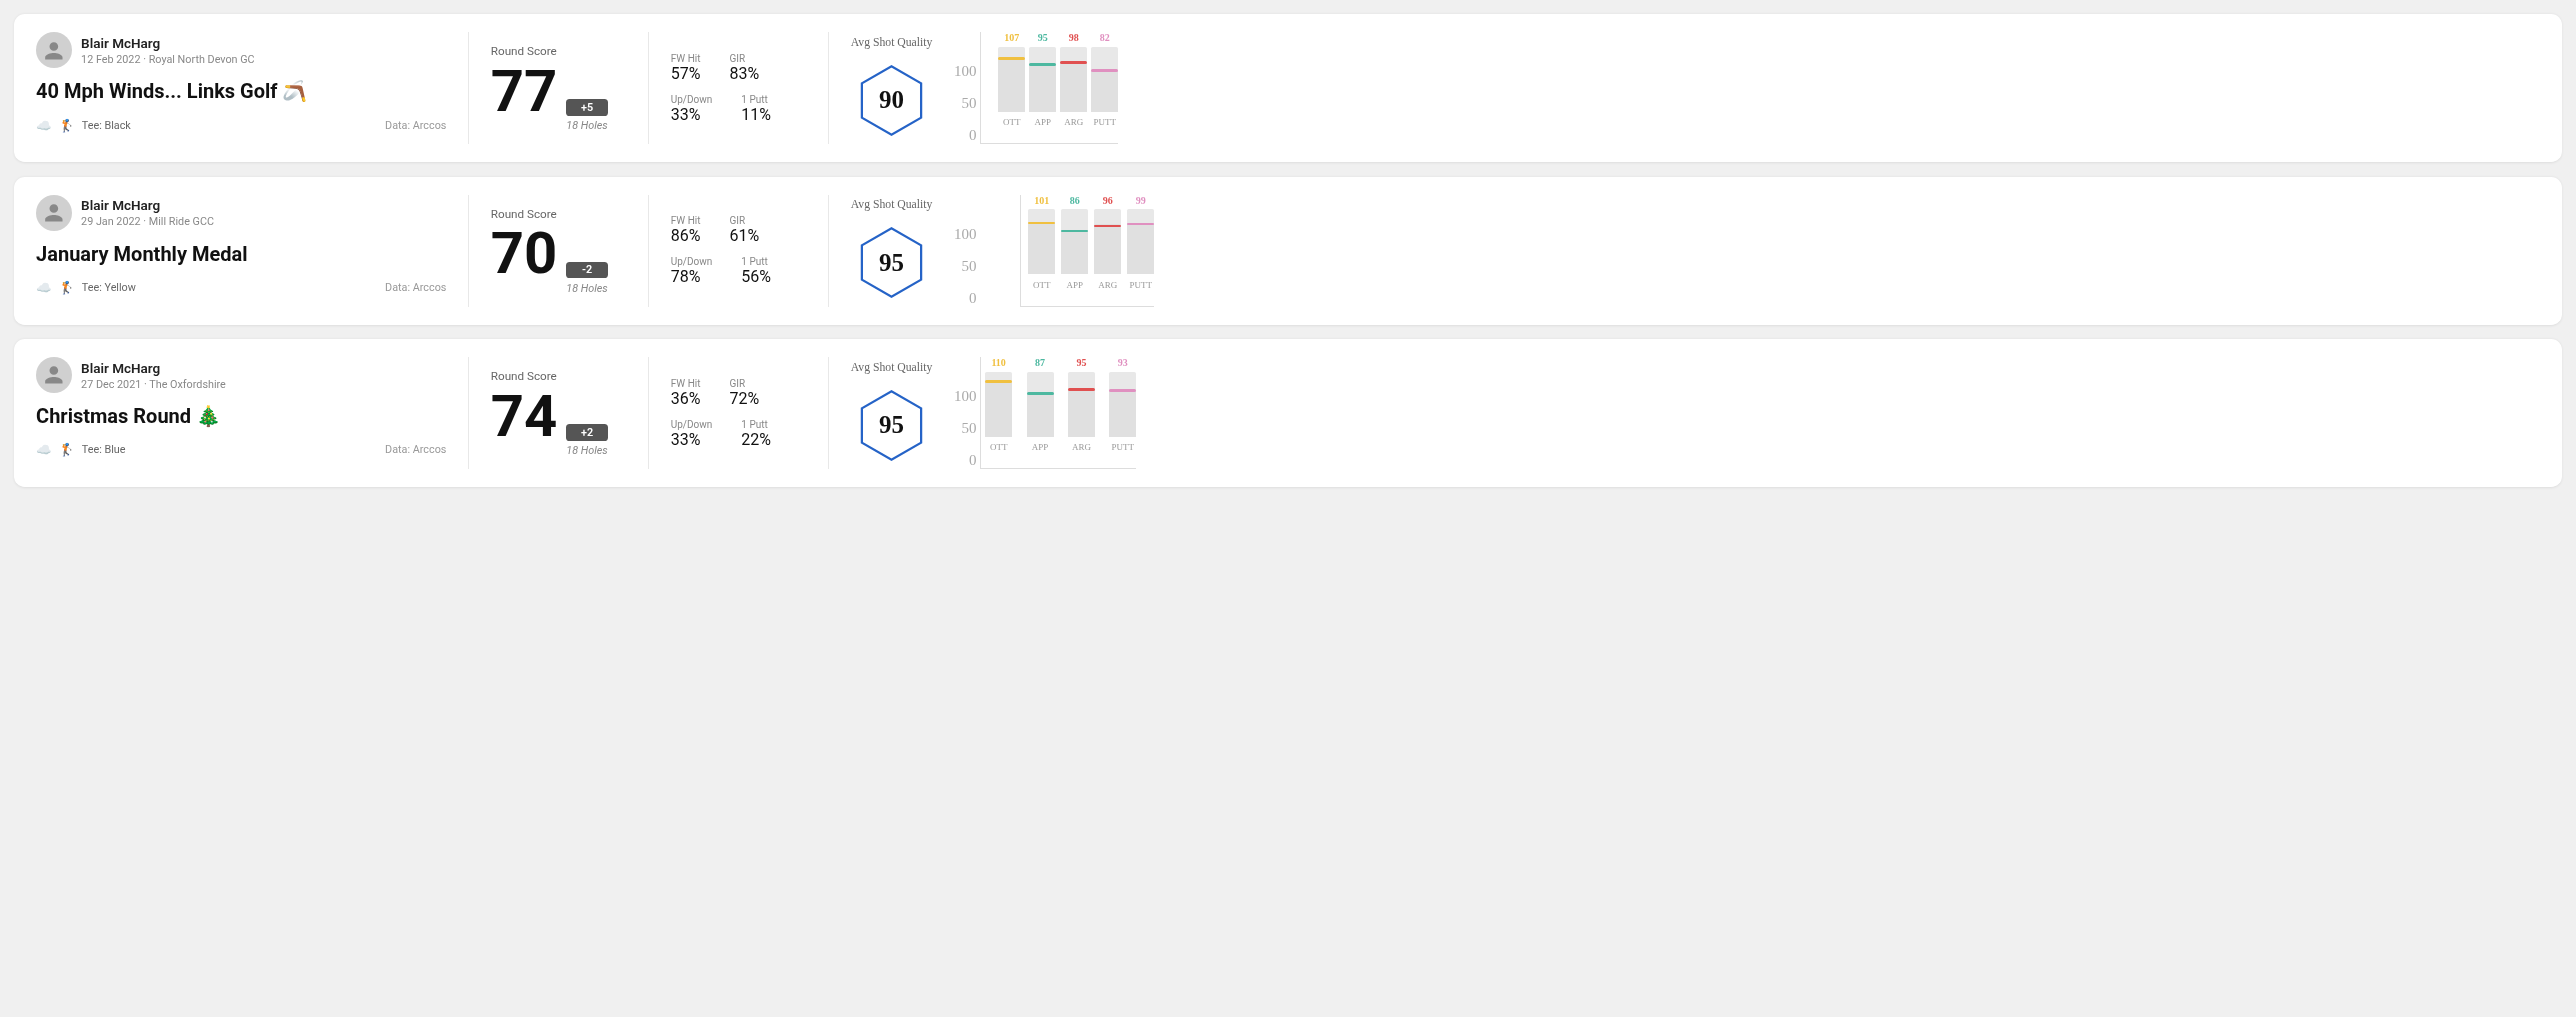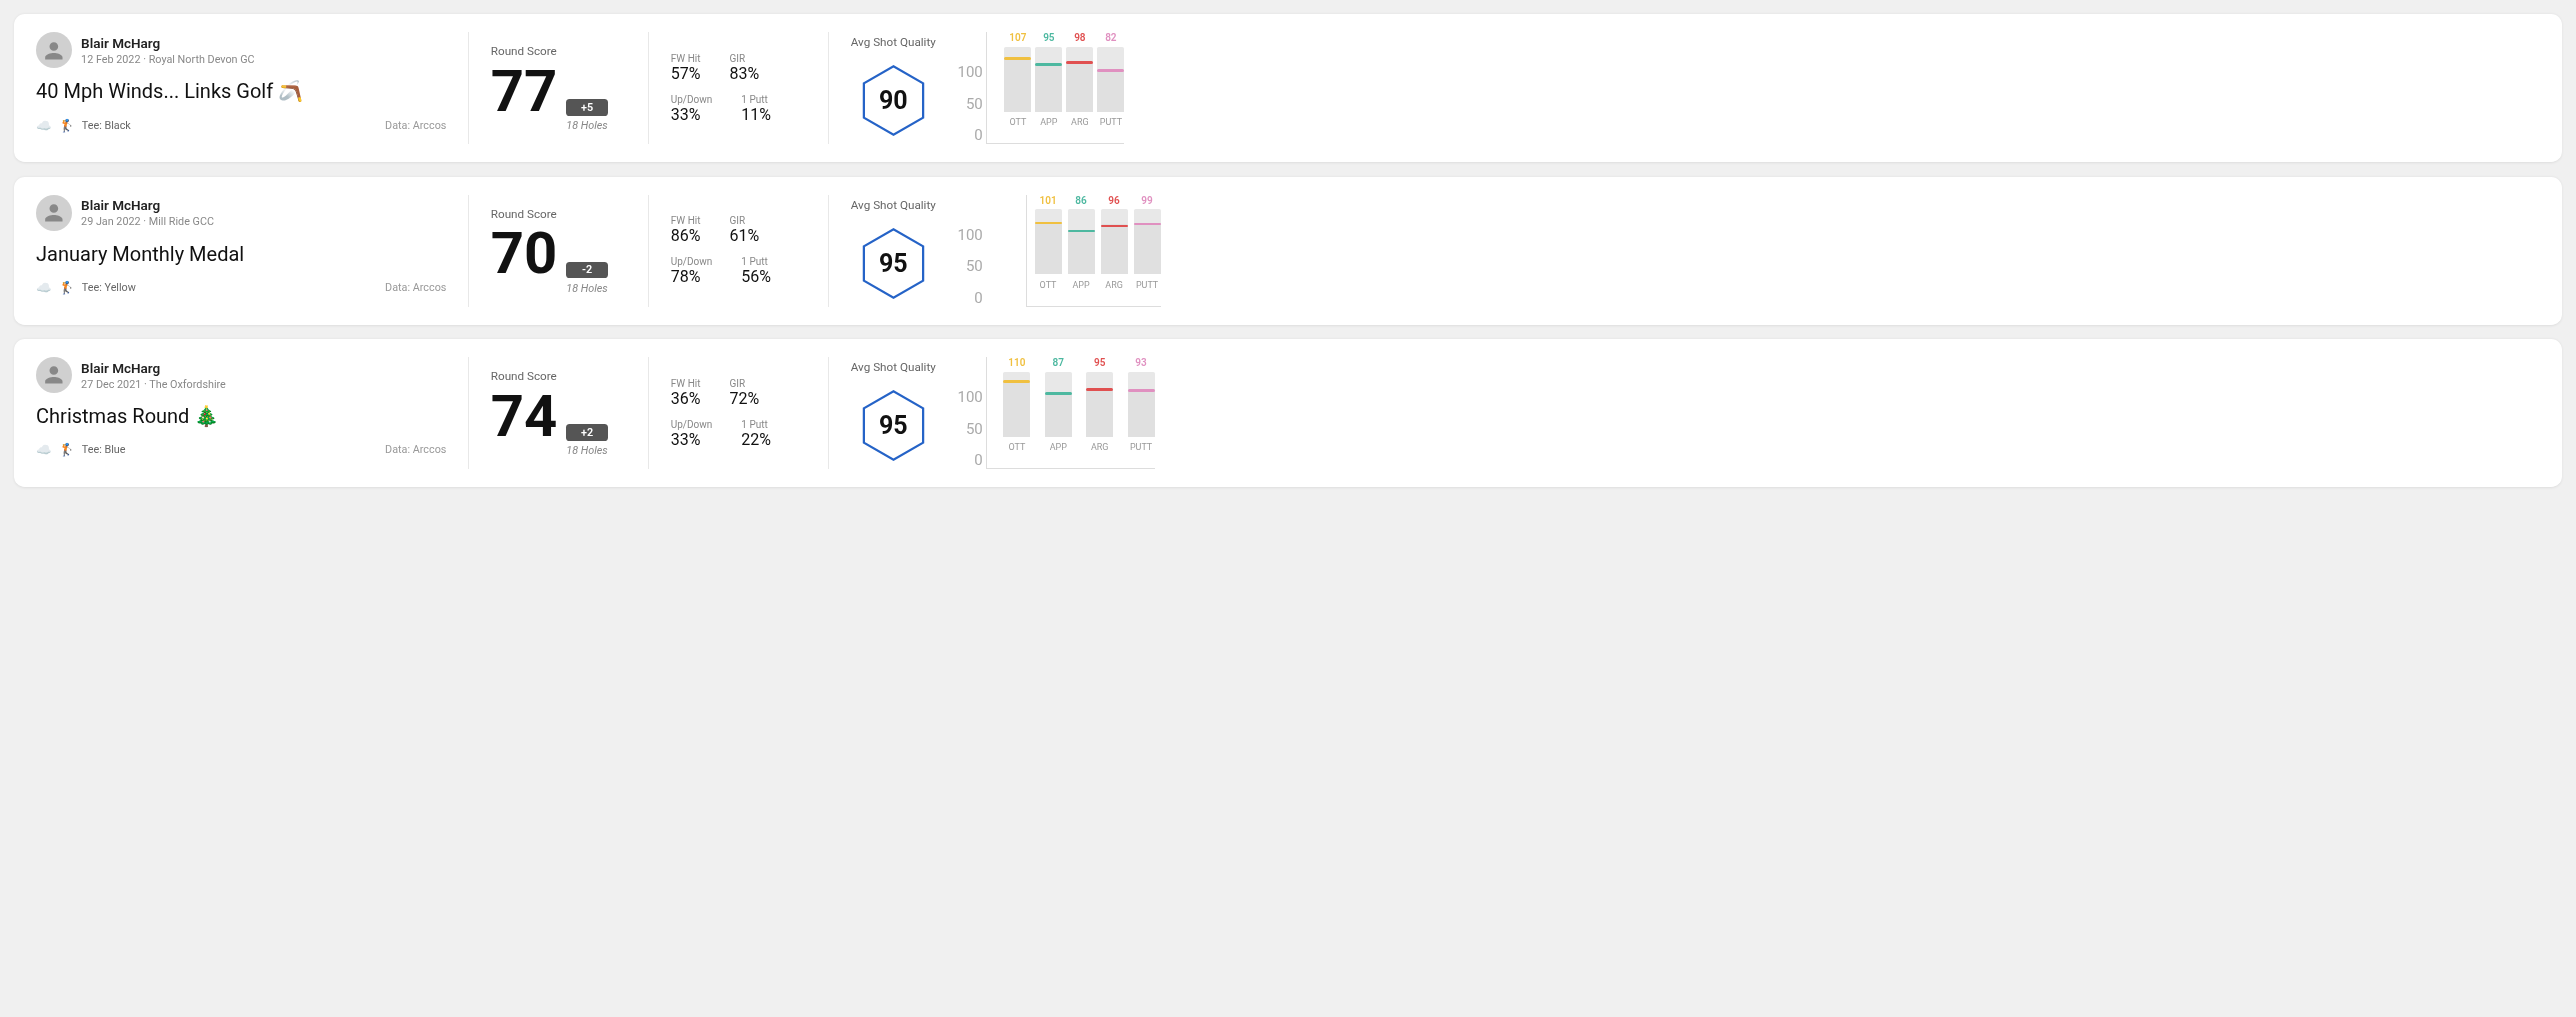--- a/index.html
+++ b/index.html
@@ -50,21 +50,21 @@
       font-weight: 600;
       color: #222;
     }
     .player-meta {
       font-size: 10.8px;
       color: #888;
       margin-top: 1.8px;
     }
     .round-title {
       font-size: 20px;
-      font-weight: 400;
+      font-weight: 700;
       color: #111;
       margin-bottom: 14.4px;
     }
     .round-footer {
       display: flex;
       justify-content: space-between;
       align-items: center;
       margin-top: 7.2px;
     }
     .tee-info {
@@ -156,20 +156,21 @@
       font-weight: 400;
       color: #111;
     }
     
     .quality-section {
       flex: 1;
       padding: 0 21.7px;
       display: flex;
       align-items: center;
       gap: 21.7px;
+      font-family: Liberation Serif, serif;
     }
     .quality-left {
       display: flex;
       flex-direction: column;
       align-items: center;
     }
     .quality-label {
       font-size: 11.7px;
       color: #666;
       margin-bottom: 10.8px;
@@ -566,21 +567,21 @@
         </div>
       </div>
 
     <div class="bar-chart">
       <div style="display:flex; align-items:flex-end; gap:0;">
         <div class="chart-y-labels">
           <span class="chart-y-label">100</span>
           <span class="chart-y-label">50</span>
           <span class="chart-y-label">0</span>
         </div>
-        <div style="display:flex; gap:14.4px; align-items:flex-end; padding-bottom:16px; border-left:0.9px solid #ddd; border-bottom:0.9px solid #ddd; padding-left:16px;">
+        <div style="display:flex; gap:14.4px; align-items:flex-end; padding-bottom:16px; border-left:0.9px solid #ddd; border-bottom:0.9px solid #ddd; padding-left:4px;">
 
       <div class="chart-col">
         <span class="chart-value-label" style="color:#f0c040">110</span>
         <div class="bar-bg" style="height:65px; width:27px;">
           <div class="bar-fill" style="height:57px; background:#e0e0e0;"></div>
           <div class="bar-colored-line" style="background:#f0c040; bottom:54px; top:auto;"></div>
         </div>
         <span class="chart-axis-label">OTT</span>
       </div>
 

